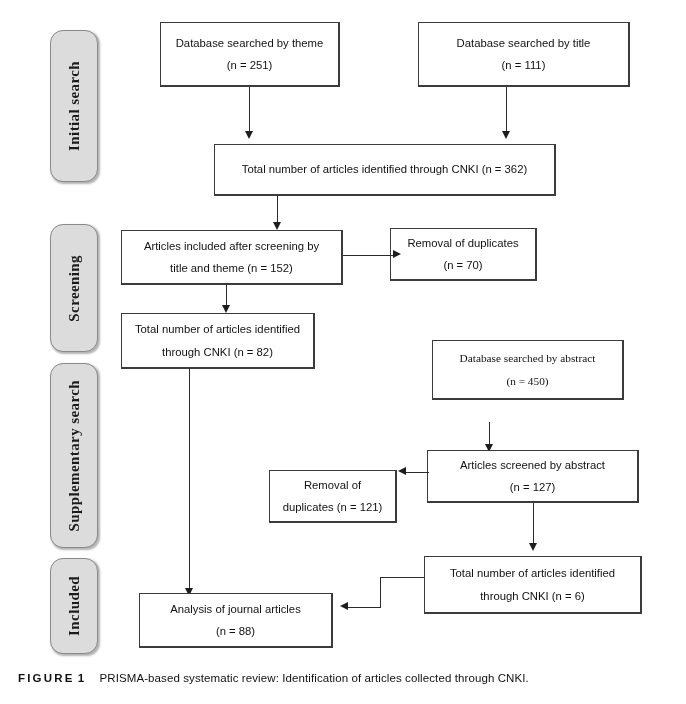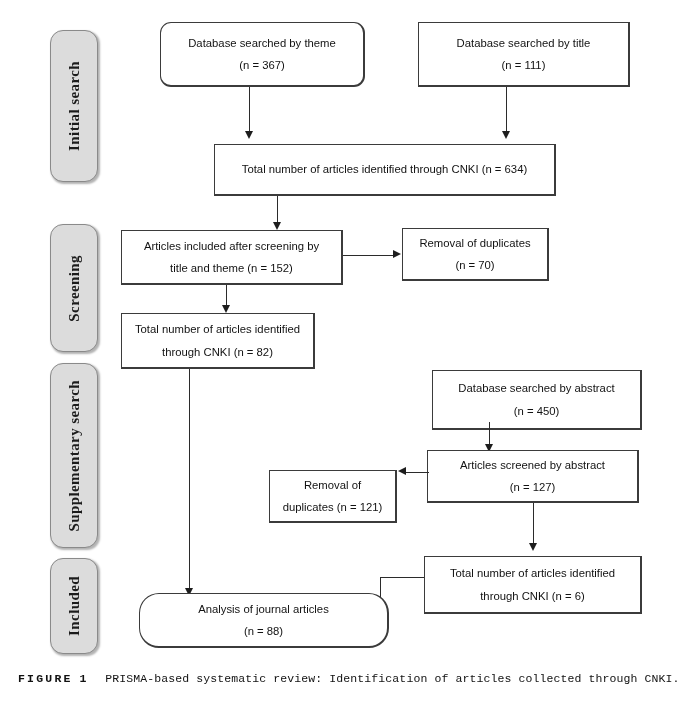--- a/index.html
+++ b/index.html
@@ -92,21 +92,21 @@
     border-bottom: 4.5px solid transparent;
     border-right: 8px solid #1d1d1d;
   }
 
   
   #caption {
     position: absolute;
     left: 18px;
     top: 672px;
     width: 650px;
-    font-family: Liberation Mono, monospace;
+    font-family: Liberation Sans, sans-serif;
     font-size: 11.5px;
     color: #111111;
     white-space: nowrap;
   }
   #caption .fig-word {
     font-weight: bold;
     letter-spacing: 2.2px;
   }
   #caption .fig-num {
     font-weight: bold;
@@ -128,68 +128,68 @@
   </div>
 
   <div class="stage" style="left:50px; top:363px; width:48px; height:185px;">
     <span class="stage-label">Supplementary search</span>
   </div>
 
   <div class="stage" style="left:50px; top:558px; width:48px; height:96px;">
     <span class="stage-label">Included</span>
   </div>
 
-  <div class="box" style="left:160px; top:22px; width:205px; height:65px;border-radius:11px;">
+  <div class="box" style="left:160px; top:22px; width:180px; height:65px;">
     <span class="l1">Database searched by theme</span>
-    <span class="l2">(n = 367)</span>
+    <span class="l2">(n = 251)</span>
   </div>
 
   <div class="box" style="left:418px; top:22px; width:212px; height:65px;">
     <span class="l1">Database searched by title</span>
     <span class="l2">(n = 111)</span>
   </div>
 
   <div class="vline" style="left:249px; top:87px; height:46px;"></div>
   <div class="arrow-down" style="left:245px; top:131px;"></div>
 
   <div class="vline" style="left:506px; top:87px; height:46px;"></div>
   <div class="arrow-down" style="left:502px; top:131px;"></div>
 
   <div class="box" style="left:214px; top:144px; width:342px; height:52px;">
-    <span class="l1">Total number of articles identified through CNKI (n = 634)</span>
+    <span class="l1">Total number of articles identified through CNKI (n = 362)</span>
   </div>
 
   <div class="vline" style="left:277px; top:196px; height:28px;"></div>
   <div class="arrow-down" style="left:273px; top:222px;"></div>
 
   <div class="box" style="left:121px; top:230px; width:222px; height:55px;">
     <span class="l1">Articles included after screening by</span>
     <span class="l2">title and theme (n = 152)</span>
   </div>
 
-  <div class="box" style="left:402px; top:228px; width:147px; height:53px;">
+  <div class="box" style="left:390px; top:228px; width:147px; height:53px;">
     <span class="l1">Removal of duplicates</span>
     <span class="l2">(n = 70)</span>
   </div>
 
   <div class="hline" style="left:343px; top:255px; width:51px;"></div>
   <div class="arrow-right" style="left:393px; top:250px;"></div>
 
   <div class="vline" style="left:226px; top:285px; height:22px;"></div>
   <div class="arrow-down" style="left:222px; top:305px;"></div>
 
   <div class="box" style="left:121px; top:313px; width:194px; height:56px;">
     <span class="l1">Total number of articles identified</span>
     <span class="l2">through CNKI (n = 82)</span>
   </div>
 
   <div class="vline" style="left:189px; top:369px; height:221px;"></div>
   <div class="arrow-down" style="left:185px; top:588px;"></div>
 
-  <div class="box" style="left:432px; top:370px; width:210px; height:60px;">
+  <div class="box" style="left:432px; top:340px; width:192px; height:60px;font-family:Liberation Serif, serif;">
     <span class="l1">Database searched by abstract</span>
     <span class="l2">(n = 450)</span>
   </div>
 
   <div class="vline" style="left:489px; top:422px; height:24px;"></div>
   <div class="arrow-down" style="left:485px; top:444px;"></div>
 
   <div class="box" style="left:427px; top:450px; width:212px; height:53px;">
     <span class="l1">Articles screened by abstract</span>
     <span class="l2">(n = 127)</span>
@@ -209,21 +209,21 @@
   <div class="box" style="left:424px; top:556px; width:218px; height:58px;">
     <span class="l1">Total number of articles identified</span>
     <span class="l2">through CNKI (n = 6)</span>
   </div>
 
   <div class="hline" style="left:380px; top:577px; width:44px;"></div>
   <div class="vline" style="left:380px; top:577px; height:31px;"></div>
   <div class="hline" style="left:348px; top:607px; width:33px;"></div>
   <div class="arrow-left" style="left:340px; top:602px;"></div>
 
-  <div class="box" style="left:139px; top:593px; width:250px; height:55px;border-radius:20px;">
+  <div class="box" style="left:139px; top:593px; width:194px; height:55px;">
     <span class="l1">Analysis of journal articles</span>
     <span class="l2">(n = 88)</span>
   </div>
 
   <div id="caption">
     <span class="fig-word">FIGURE</span>
     <span class="fig-num">1</span>
     <span class="cap-text">PRISMA-based systematic review: Identification of articles collected through CNKI.</span>
   </div>
 

